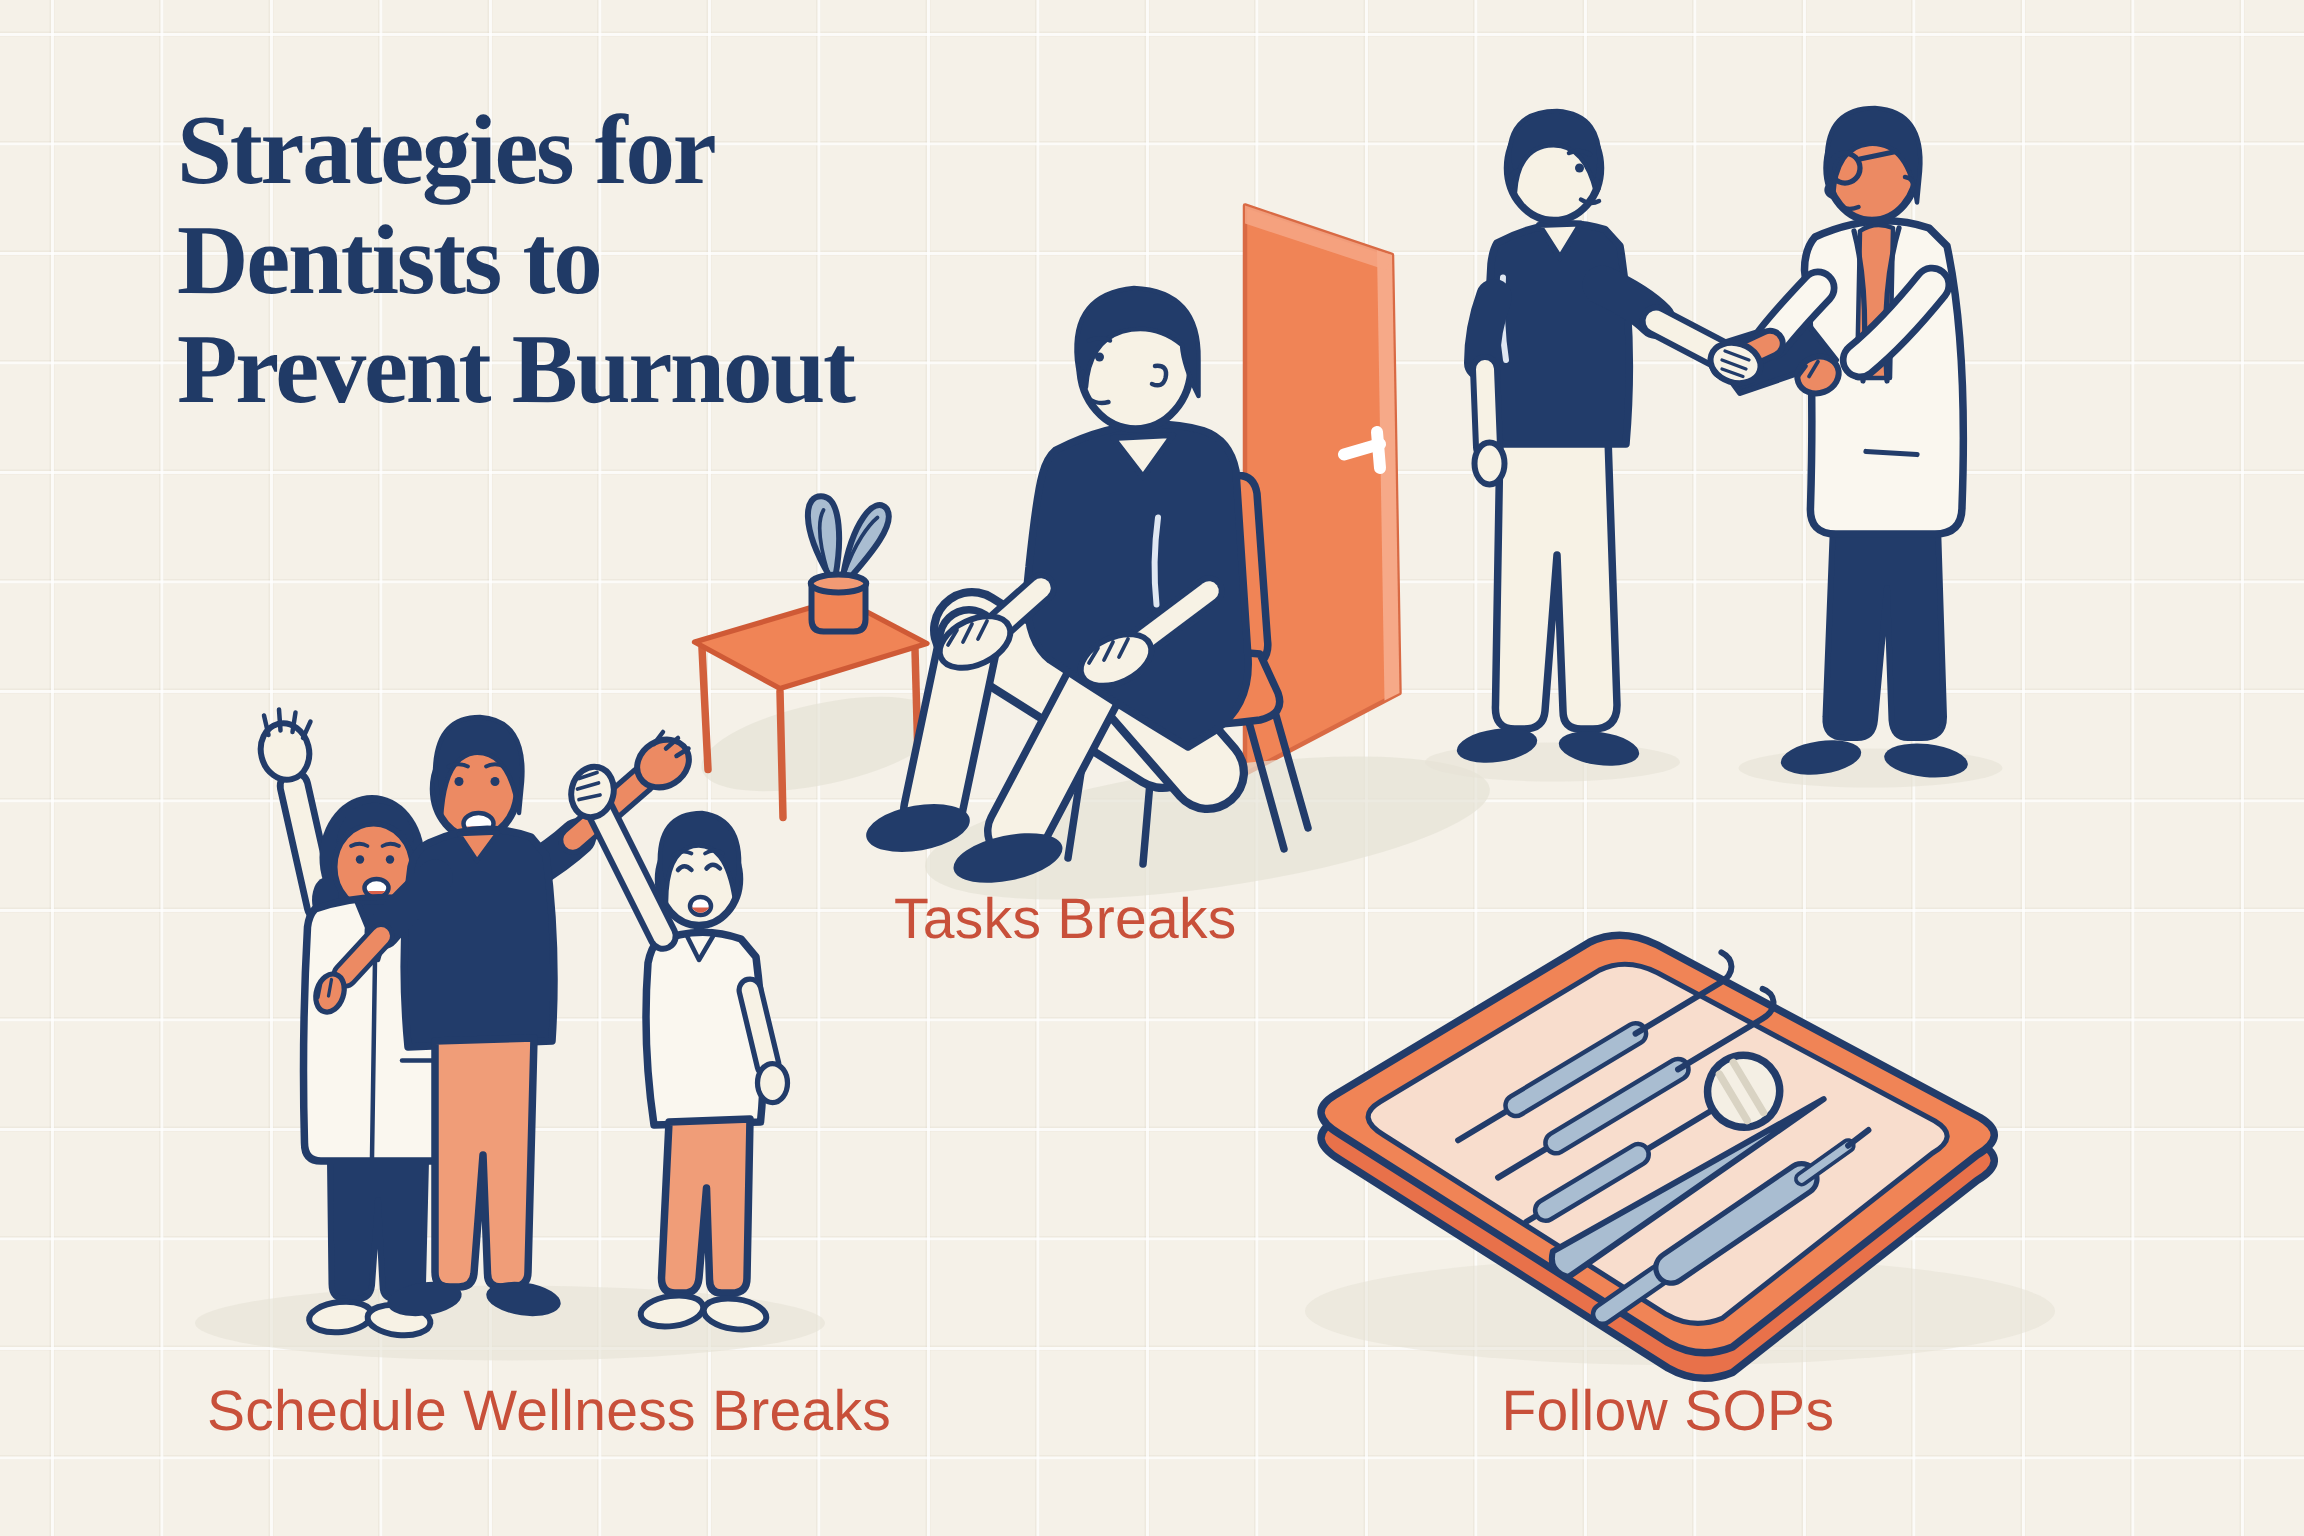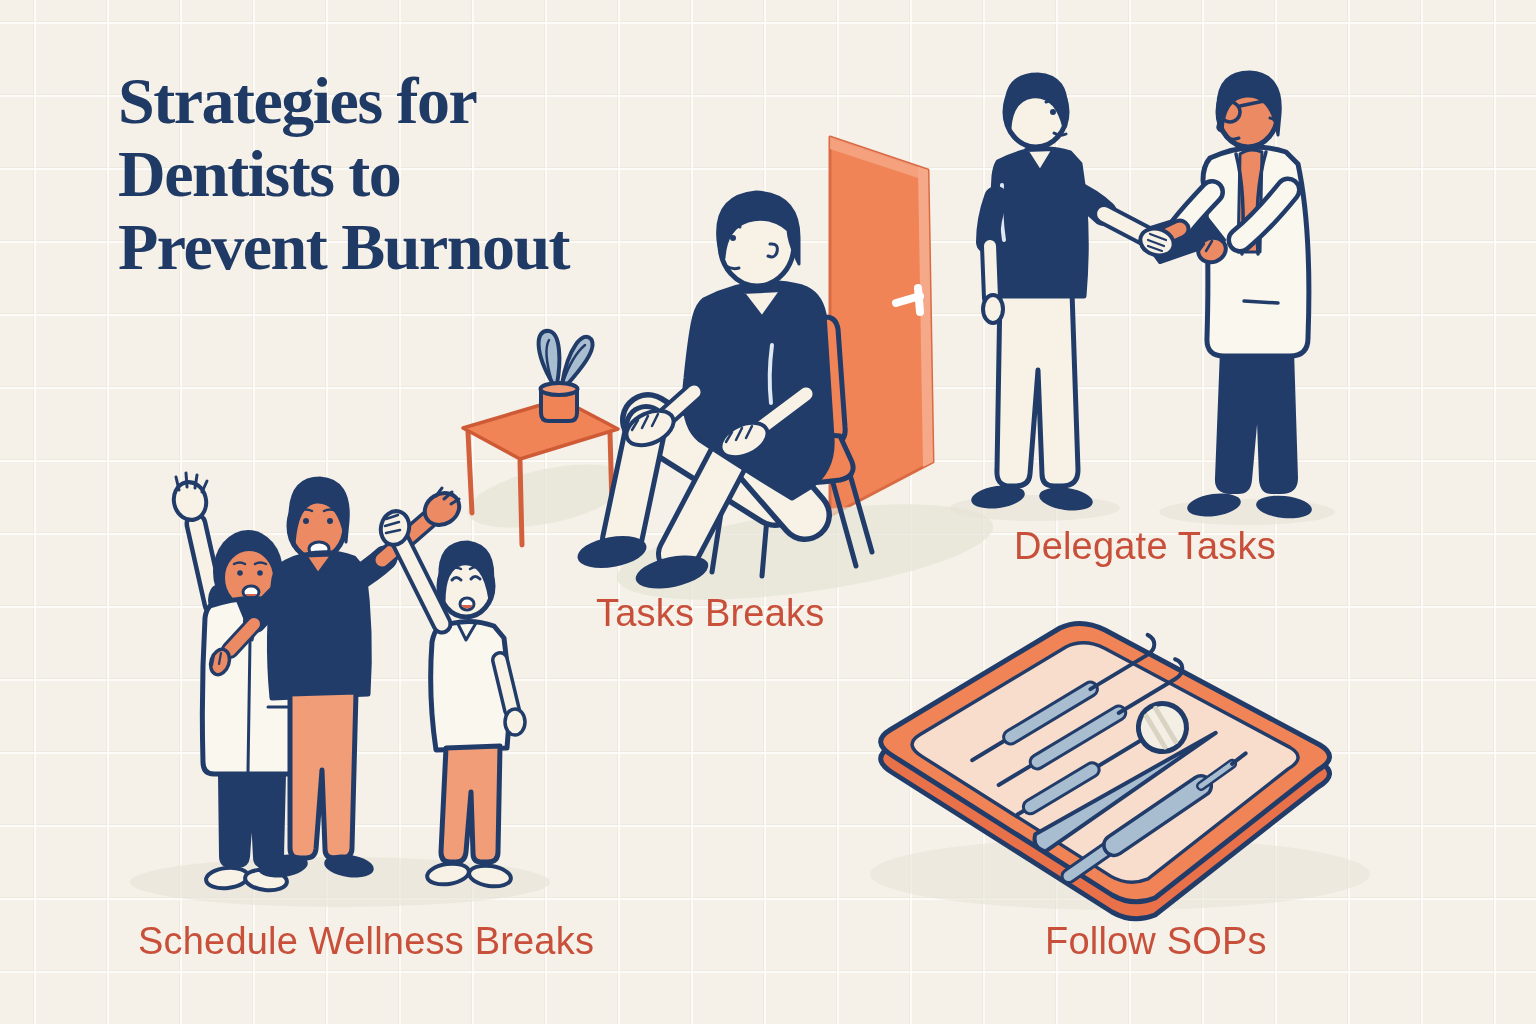--- a/index.html
+++ b/index.html
@@ -26,21 +26,21 @@
     font-size:66px;line-height:73px;font-weight:700;letter-spacing:-1.5px;
     color:var(--title-navy);white-space:pre-line;
   }
   .scene-label{
     position:absolute;font-size:38px;font-weight:500;letter-spacing:.2px;
     color:var(--label-accent);white-space:nowrap;
   }
   .label-take{left:596px;top:592px;}
   .label-delegate{left:1014px;top:525px;}
   .label-wellness{left:138px;top:920px;}
-  .label-sops{left:1001px;top:920px;margin-left:44px;}
+  .label-sops{left:1001px;top:920px;}
   svg.art{position:absolute;left:0;top:0;}
   svg.art *{stroke-linecap:round;stroke-linejoin:round;}
   .sN{stroke:var(--navy);} .sC{stroke:var(--skin-light);} .sW{stroke:var(--coat-white);}
   .sT{stroke:var(--skin-tan);} .sST{stroke:var(--steel-blue);}
   .fN{fill:var(--navy);} .fC{fill:var(--skin-light);} .fW{fill:var(--coat-white);}
   .fO{fill:var(--orange);} .fT{fill:var(--skin-tan);} .fS{fill:var(--salmon);}
   .fST{fill:var(--steel-blue);} .fTI{fill:var(--tray-inner);} .fSh{fill:var(--shadow);}
   .nf{fill:none;}
 </style>
 </head>
@@ -348,16 +348,15 @@
           </g>
         </g>
       </g>
     </g>
   </svg>
 
   <h1 class="title" style="margin:0;font-family:Liberation Serif, serif;">Strategies for
 Dentists to
 Prevent Burnout</h1>
   <div class="scene-label label-take">Tasks Breaks</div>
-  <div class="scene-label label-delegate">Delegate Tasks</div>
   <div class="scene-label label-wellness">Schedule Wellness Breaks</div>
   <div class="scene-label label-sops">Follow SOPs</div>
 </div>
 
 </body></html>

